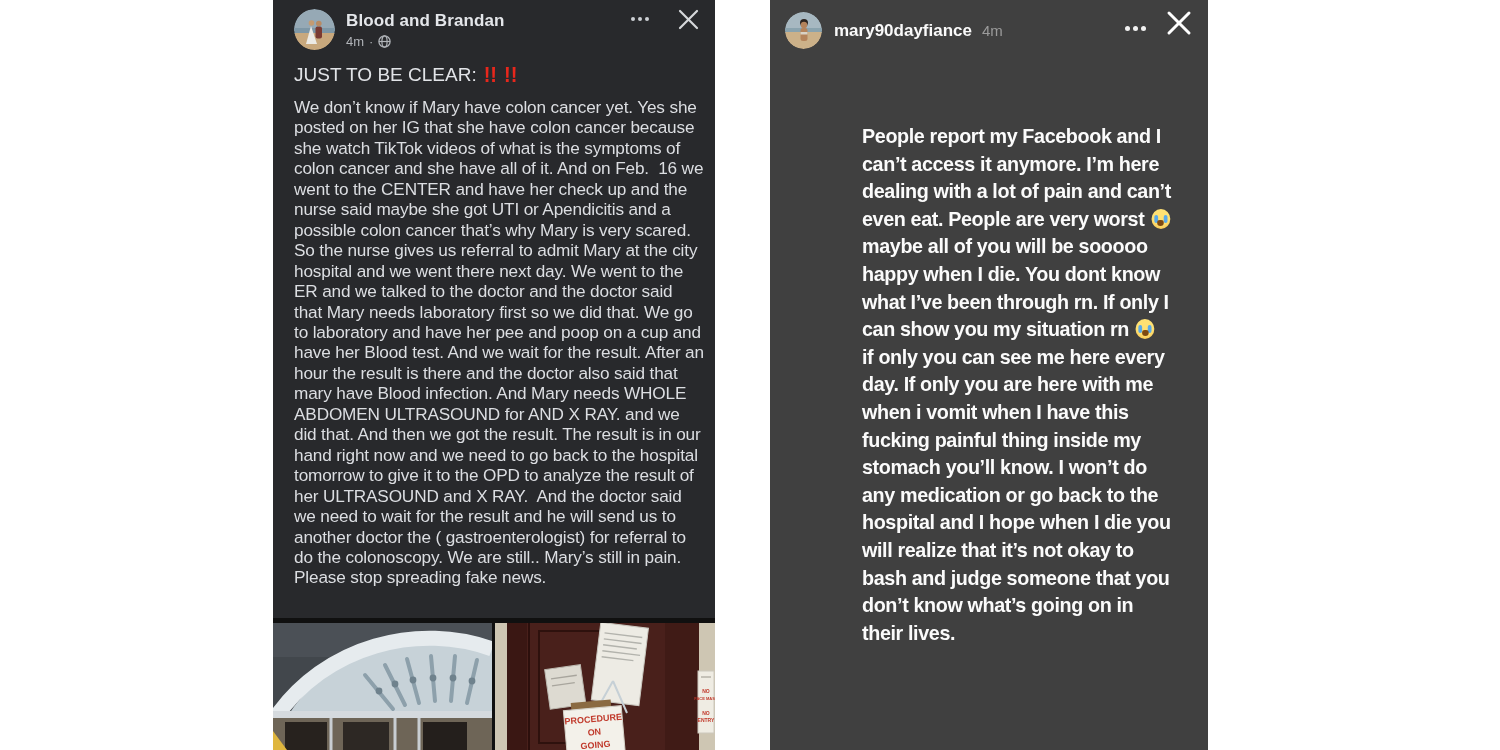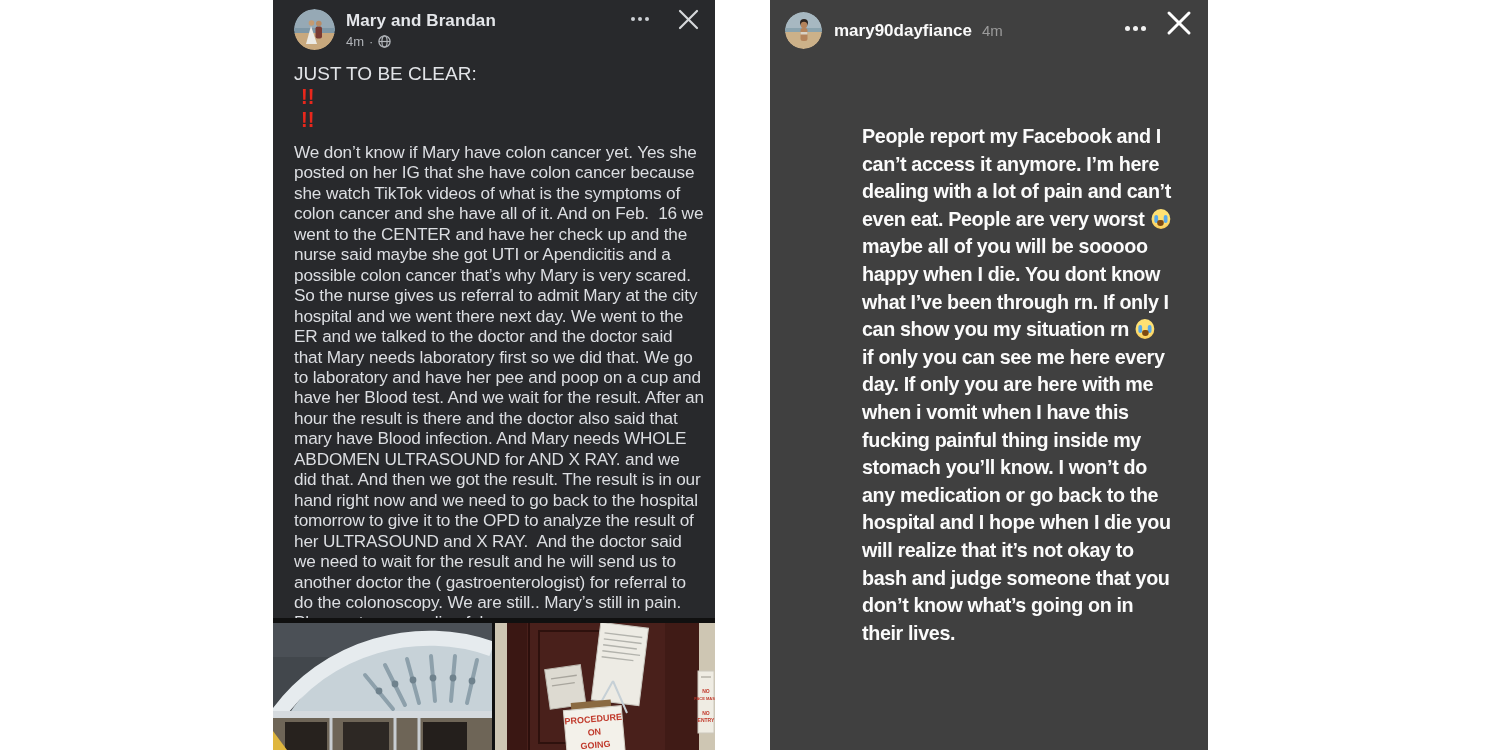--- a/index.html
+++ b/index.html
@@ -15,21 +15,21 @@
   .fb-headinfo { margin-left:11px; }
   .fb-name { font-size:17px; font-weight:bold; color:#e4e6ea; letter-spacing:.1px; }
   .fb-meta { display:flex; align-items:center; gap:5px; margin-top:3px;
              font-size:13px; color:#b0b3b8; }
   .fb-actions { position:absolute; right:0; top:0; width:442px; height:0; }
   .dots { display:flex; gap:3px; align-items:center; }
   .dots i { width:4px; height:4px; border-radius:50%; background:#cdd0d5; }
   .fb-dots { position:absolute; right:66px; top:17px; cursor:pointer; }
   .fb-close { position:absolute; right:14px; top:7px; cursor:pointer; }
   .fb-headline { margin:13px 20px 0 21px; font-size:19px; color:#e2e4e8;
-                 display:flex; align-items:flex-start;flex-direction:column; }
+                 display:flex; align-items:flex-end; }
   .bangbang { color:#e8271c; font-weight:800; font-size:20px; letter-spacing:0;
               margin-left:7px; transform:scaleY(1.1); }
   .fb-body { margin:11px 24px 0 21px; width:411px; font-size:17.2px; line-height:20.45px;
              color:#dcdee2; letter-spacing:-0.15px; white-space:pre-wrap; }
   .fb-photos { position:absolute; left:0; top:618px; width:442px; height:132px;
                background:#101010; display:flex; gap:3px; padding-top:5px; }
   .fb-photo { height:127px; display:block; cursor:pointer; }
 
   
   .ig-panel { position:absolute; left:770px; top:0; width:438px; height:750px;
@@ -74,21 +74,21 @@
             <rect y="19" width="41" height="6" fill="#7e97a6"></rect>
             <rect y="24" width="41" height="17" fill="#c8a87d"></rect>
             <path d="M17,17 L12,35 L23,35 Z" fill="#eceae5"></path>
             <circle cx="17.5" cy="14" r="2.8" fill="#c49b72"></circle>
             <rect x="21.5" y="17.5" width="6.5" height="12" rx="2" fill="#7a3a32"></rect>
             <circle cx="24.8" cy="14.5" r="2.8" fill="#b98a62"></circle>
           </g>
         </svg>
       </div>
       <div class="fb-headinfo">
-        <div class="fb-name">Mary and Brandan</div>
+        <div class="fb-name">Blood and Brandan</div>
         <div class="fb-meta">
           <span>4m</span>
           <span>·</span>
           <svg width="13" height="13" viewBox="0 0 13 13">
             <circle cx="6.5" cy="6.5" r="5.6" fill="none" stroke="#b0b3b8" stroke-width="1.3"></circle>
             <ellipse cx="6.5" cy="6.5" rx="2.6" ry="5.6" fill="none" stroke="#b0b3b8" stroke-width="1.2"></ellipse>
             <line x1="1" y1="6.5" x2="12" y2="6.5" stroke="#b0b3b8" stroke-width="1.2"></line>
           </svg>
         </div>
       </div>

